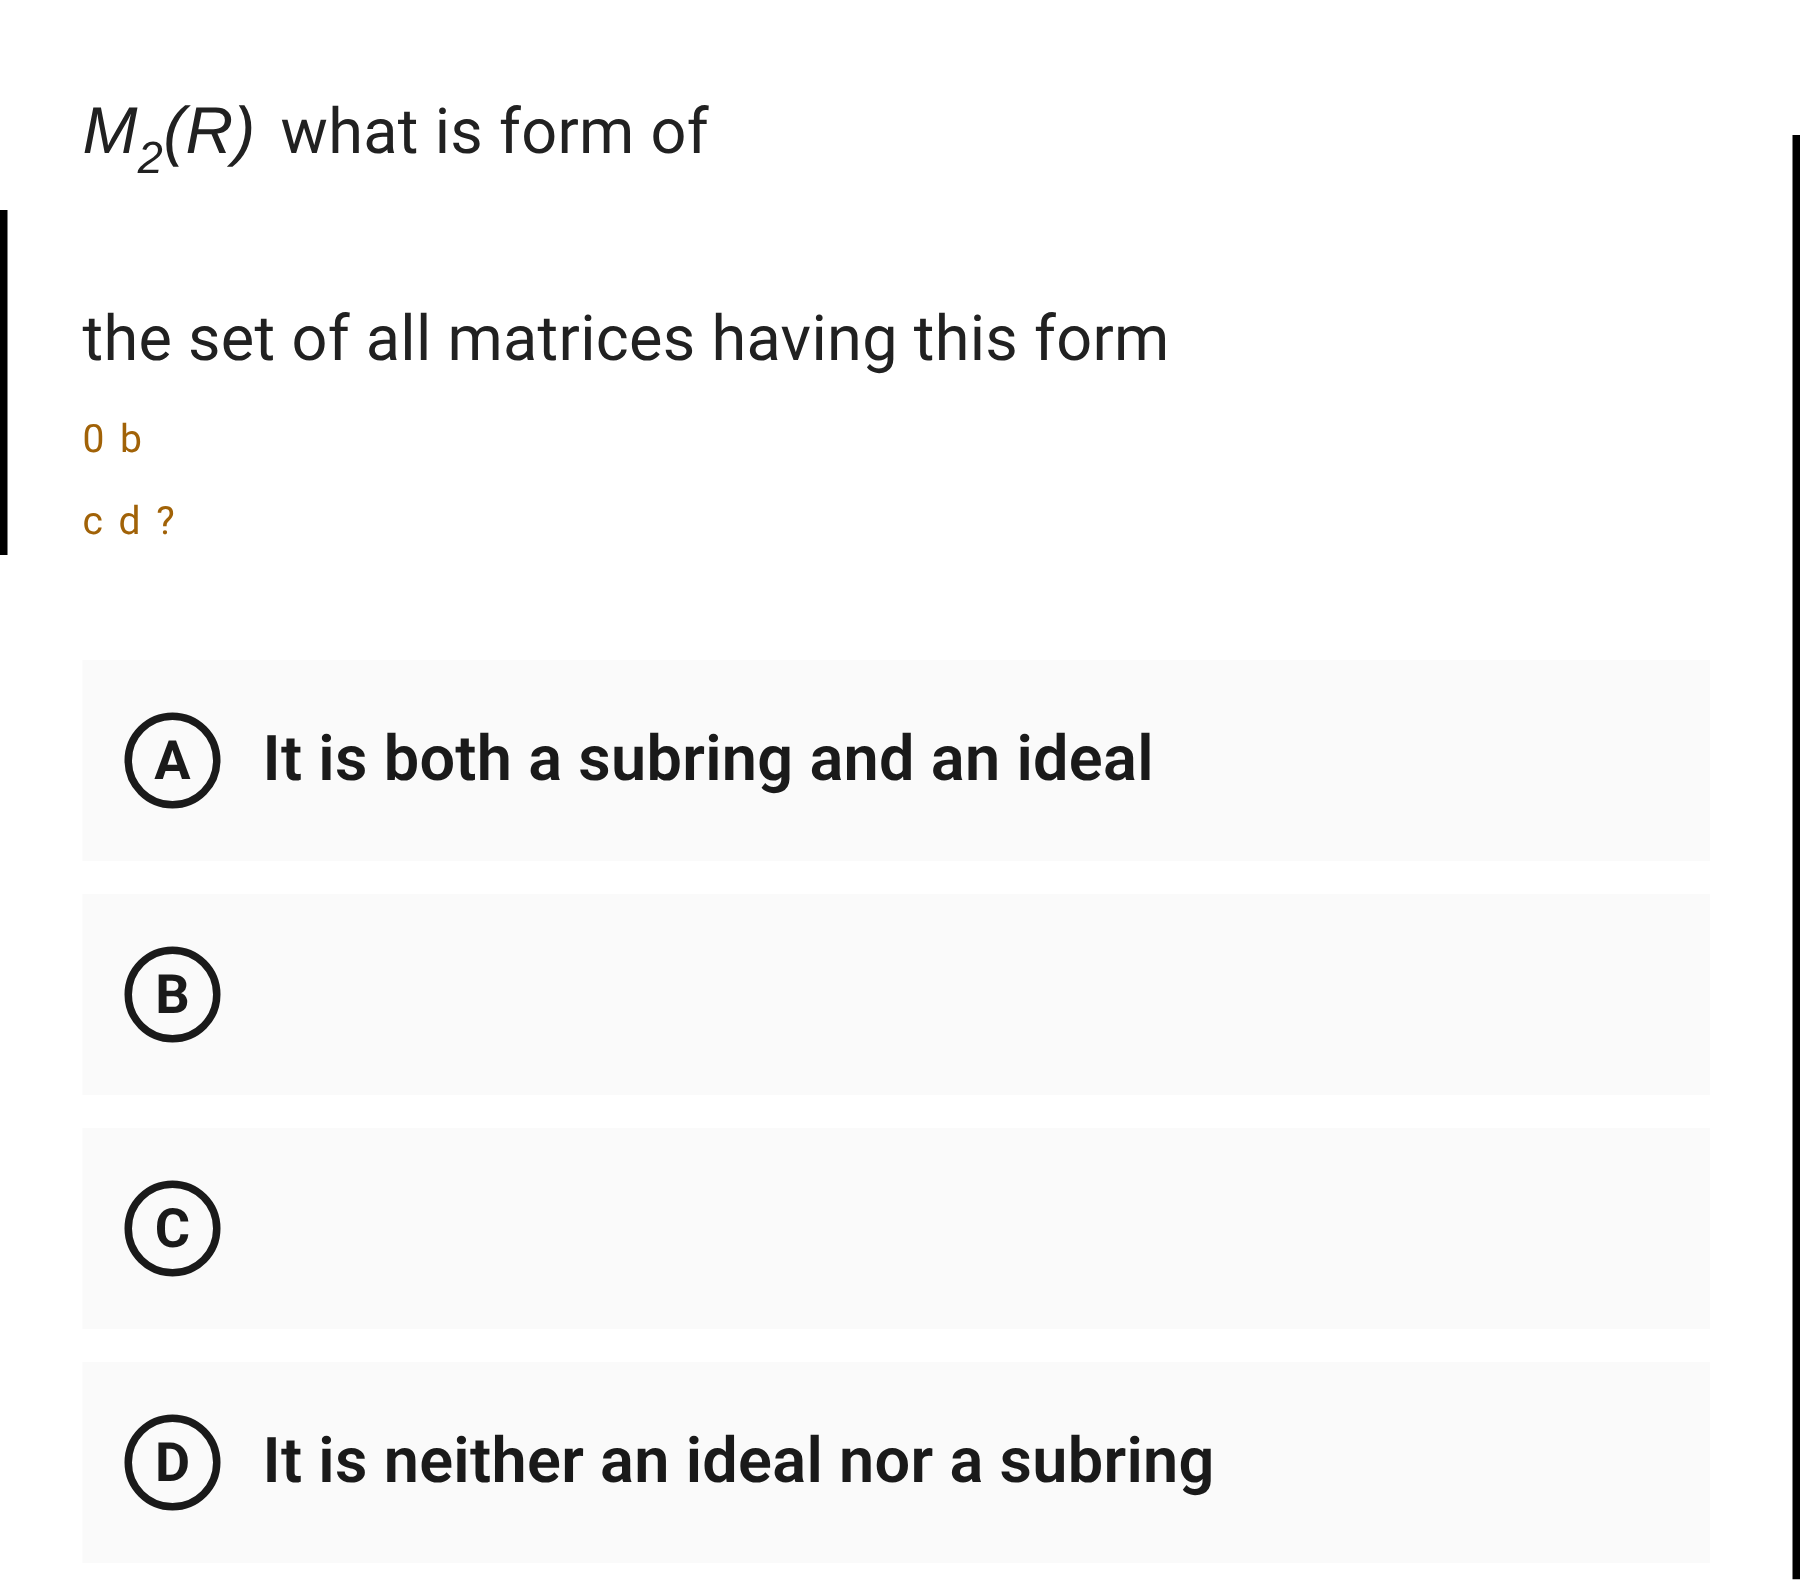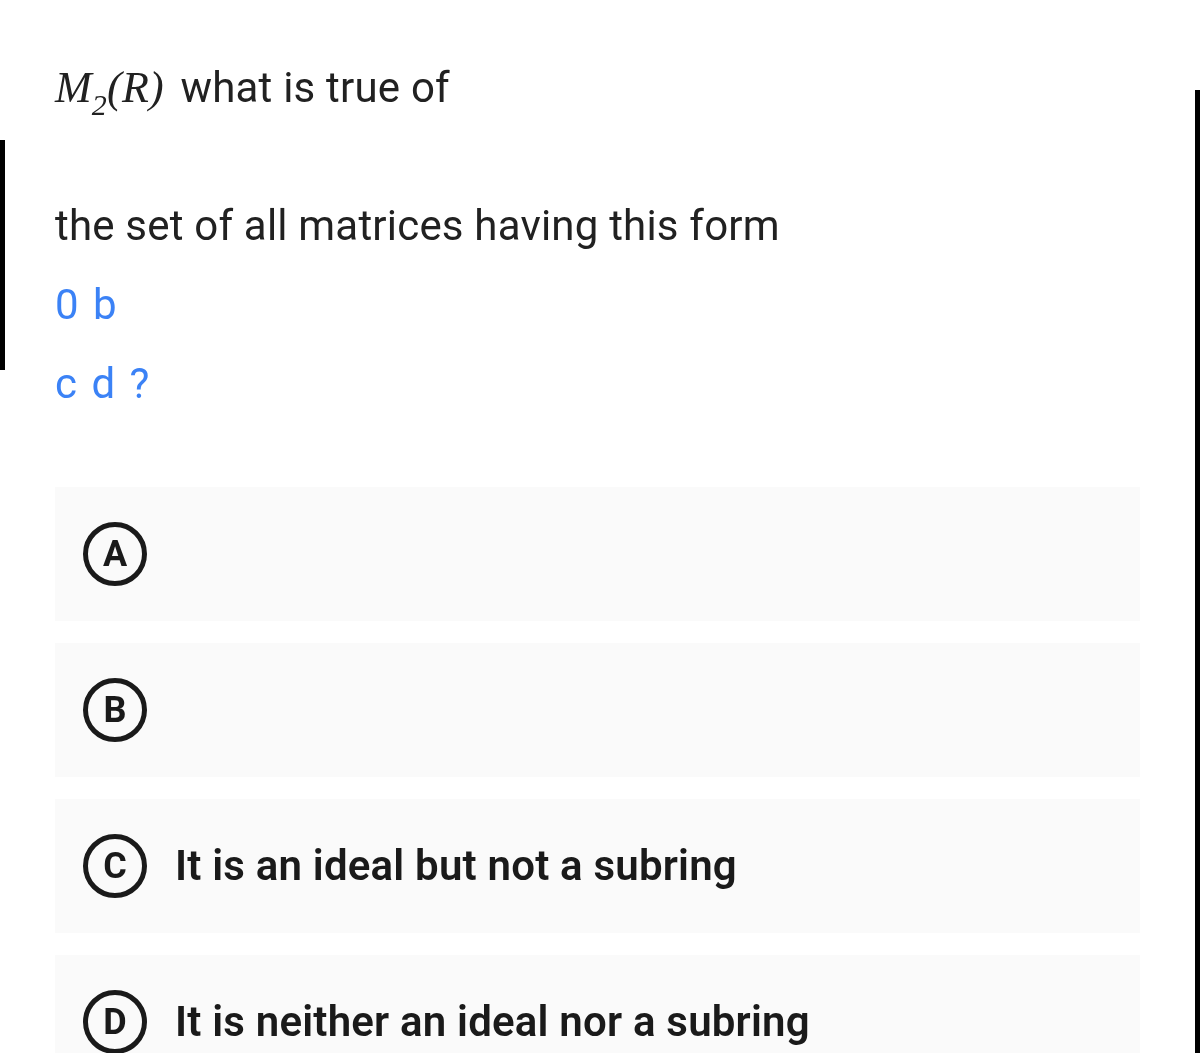--- a/index.html
+++ b/index.html
@@ -38,39 +38,39 @@
       color: #212121;
       line-height: 1.5;
       font-weight: 400;
       letter-spacing: 0.2px;
     }
     .question-text .line1 {
       display: block;
     }
     .math-expr {
       font-style: italic;
-      font-family: Liberation Serif, serif;
+      font-family: Liberation Sans, sans-serif;
       font-size: 44px;
       padding-right: 6px;
       text-align: center;
     }
     .math-expr .sub {
       font-size: 30px;
       vertical-align: sub;
       position: relative;
       top: 3px;
     }
     .question-text .line2 {
       display: block;
       margin-top: 70px;
     }
     .matrix-row {
       display: block;
-      font-size: 42px;
-      color: #3b82f6;
+      font-size: 26px;
+      color: #a16207;
       margin-top: 16px;
       letter-spacing: 2px;
     }
     .options-container {
       margin-top: 72px;
     }
     .option-item {
       background: #fafafa;
       padding: 35px 28px;
       margin-bottom: 22px;
@@ -101,36 +101,36 @@
   </style>
 </head>
 <body>
 
 <div class="left-border"></div>
 <div class="right-border"></div>
 
 <div class="container">
   <div class="question-text">
     <span>
-      <span class="math-expr"><span>M</span><span class="sub">2</span><span>(R)</span></span><span> what is true of</span>
+      <span class="math-expr"><span>M</span><span class="sub">2</span><span>(R)</span></span><span> what is form of</span>
     </span>
     <span class="line2">the set of all matrices having this form</span>
     <span class="matrix-row">0 b</span>
     <span class="matrix-row">c d ?</span>
   </div>
 
   <div class="options-container">
     <div class="option-item">
       <div class="option-badge">A</div>
+      <div class="option-text">It is both a subring and an ideal</div>
     </div>
     <div class="option-item">
       <div class="option-badge">B</div>
     </div>
     <div class="option-item">
       <div class="option-badge">C</div>
-      <div class="option-text">It is an ideal but not a subring</div>
     </div>
     <div class="option-item">
       <div class="option-badge">D</div>
       <div class="option-text">It is neither an ideal nor a subring</div>
     </div>
   </div>
 </div>
 
 </body></html>

